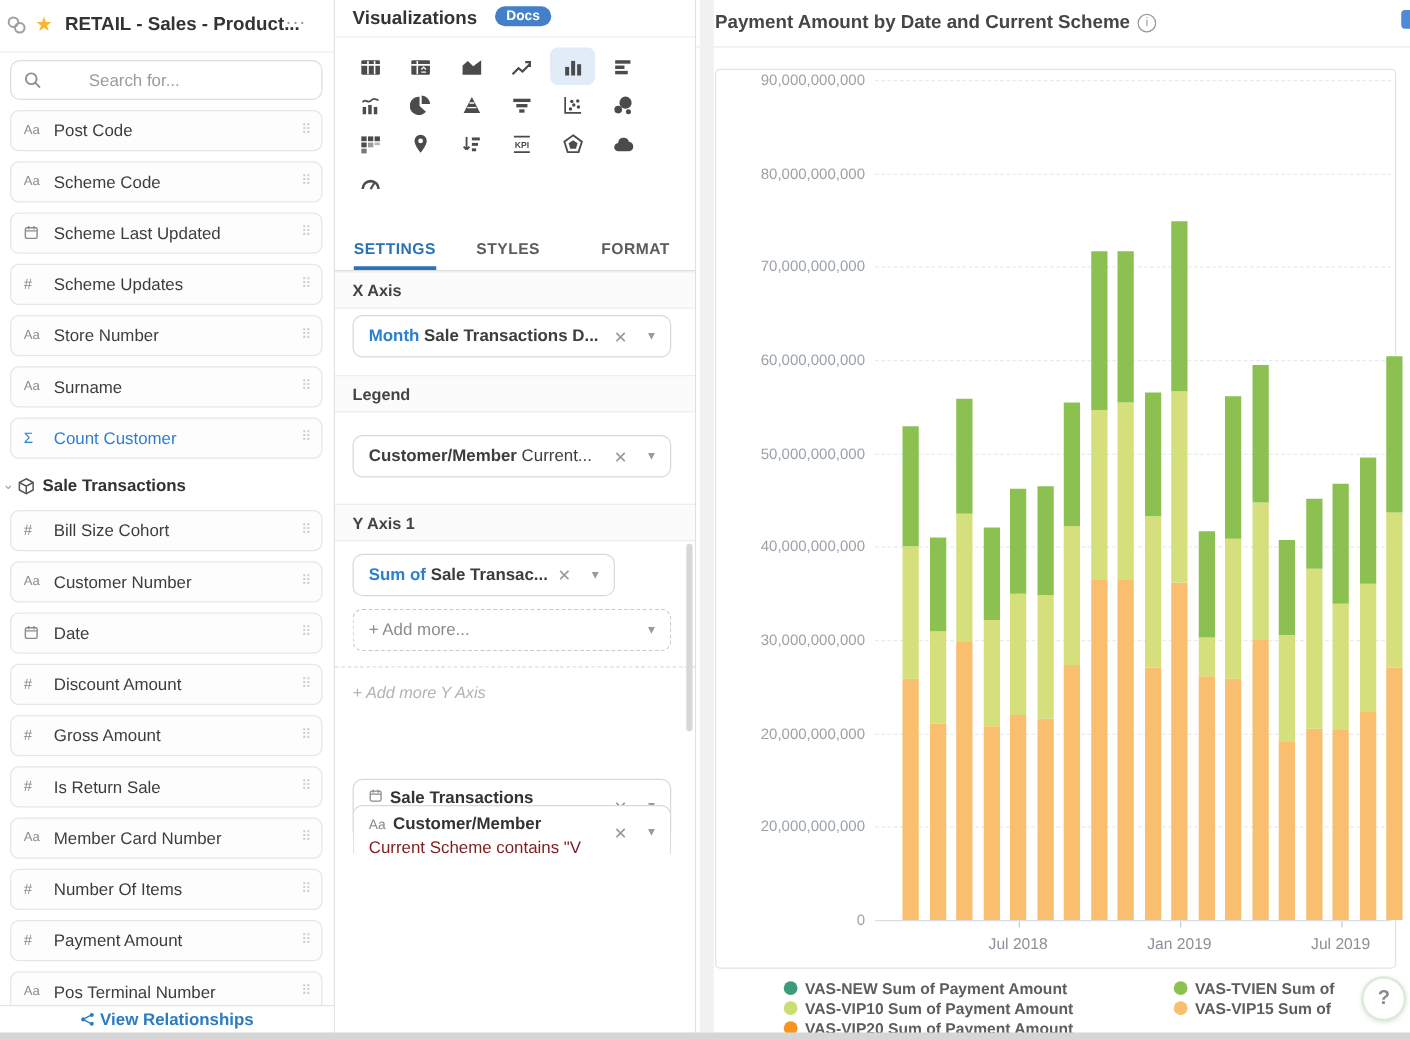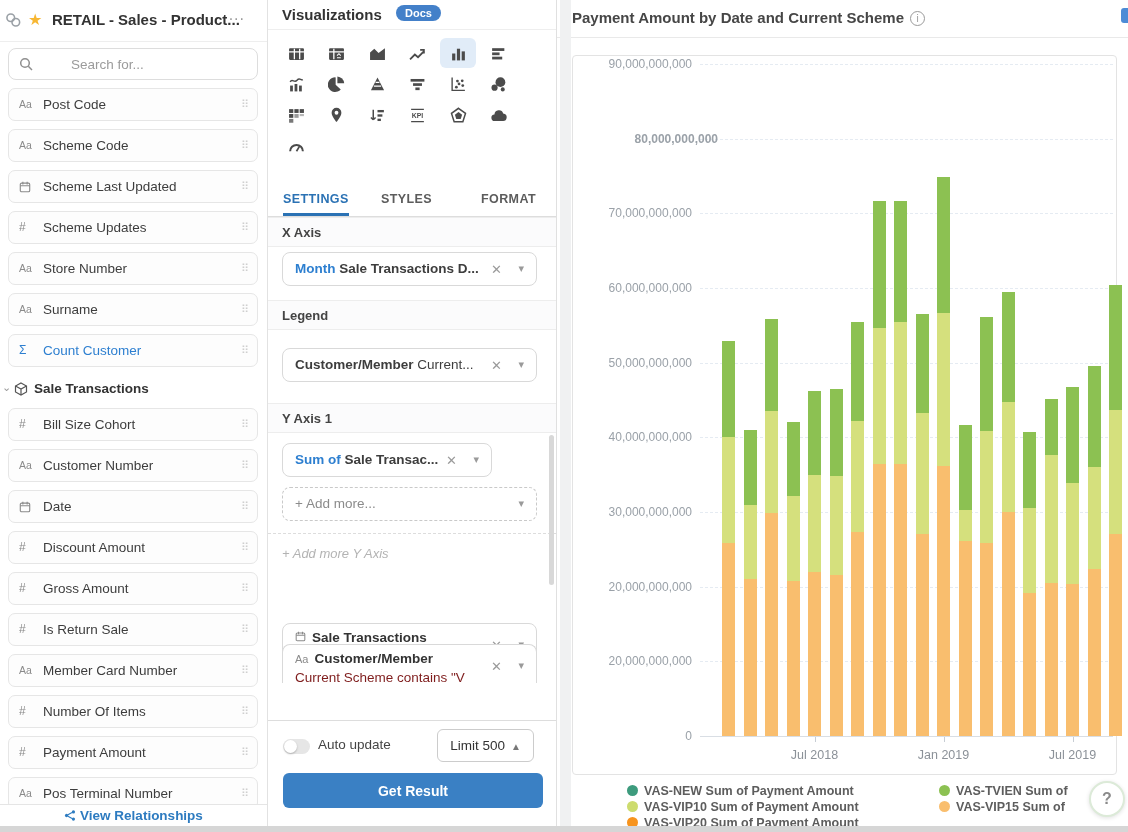--- a/index.html
+++ b/index.html
@@ -425,28 +425,20 @@
       <span class="x-ic">✕</span>
       <span class="ch-ic">▾</span>
     </div>
     <div class="cond-card" style="top:644px; height:39px; border-bottom:none; border-radius:8px 8px 0 0; overflow:hidden">
       <span class="c1"><span class="ci">Aa</span><span>Customer/Member</span></span>
       <span class="c2">Current Scheme contains "V</span>
       <span class="x-ic">✕</span>
       <span class="ch-ic">▾</span>
     </div>
 
-    <div class="mp-footer">
-      <span class="toggle">
-          <span class="knob"></span>
-        </span>
-      <span class="au-label">Auto update</span>
-      <span class="limit-btn"><span>Limit 500</span><span class="caret">▲</span></span>
-      <button class="get-result">Get Result</button>
-    </div>
     <div class="mp-scroll"></div>
   </div>
 
   <div class="abs right-panel">
     <div class="rp-header">
       <span class="rp-title"><span>Payment Amount by Date and Current Scheme</span><span class="info-ic">i</span></span>
     </div>
     <div class="chart-card"></div>
   </div>
   <div id="chart-area" class="abs" style="left:0;top:0;width:1128px;height:832px;pointer-events:none">
@@ -459,21 +451,21 @@
       <div class="ytick" style="left: 582px; top: 504.999px;">30,000,000,000</div>
       <div class="gridline" style="left: 700px; width: 413px; top: 437.332px;"></div>
       <div class="ytick" style="left: 582px; top: 430.332px;">40,000,000,000</div>
       <div class="gridline" style="left: 700px; width: 413px; top: 362.665px;"></div>
       <div class="ytick" style="left: 582px; top: 355.665px;">50,000,000,000</div>
       <div class="gridline" style="left: 700px; width: 413px; top: 287.998px;"></div>
       <div class="ytick" style="left: 582px; top: 280.998px;">60,000,000,000</div>
       <div class="gridline" style="left: 700px; width: 413px; top: 213.331px;"></div>
       <div class="ytick" style="left: 582px; top: 206.331px;">70,000,000,000</div>
       <div class="gridline" style="left: 700px; width: 413px; top: 138.664px;"></div>
-      <div class="ytick" style="left: 608px; top: 131.664px; font-weight: bold;">80,000,000,000</div>
+      <div class="ytick" style="left: 582px; top: 131.664px;">80,000,000,000</div>
       <div class="gridline" style="left: 700px; width: 413px; top: 63.997px;"></div>
       <div class="ytick" style="left: 582px; top: 56.997px;">90,000,000,000</div>
       <div class="axis-line" style="left: 700px; width: 413px; top: 736px;"></div>
       <div class="bar-seg" title="Mar 2018 — VAS-VIP15 Sum of Payment Amount" style="left: 722px; width: 13px; top: 542.612px; height: 193.388px; background: rgb(249, 190, 110);"></div>
       <div class="bar-seg" title="Mar 2018 — VAS-VIP10 Sum of Payment Amount" style="left: 722px; width: 13px; top: 436.585px; height: 106.027px; background: rgb(213, 224, 125);"></div>
       <div class="bar-seg" title="Mar 2018 — VAS-TVIEN Sum of Payment Amount" style="left: 722px; width: 13px; top: 341.012px; height: 95.5738px; background: rgb(140, 193, 82);"></div>
       <div class="bar-seg" title="Apr 2018 — VAS-VIP15 Sum of Payment Amount" style="left: 743.5px; width: 13px; top: 579.199px; height: 156.801px; background: rgb(249, 190, 110);"></div>
       <div class="bar-seg" title="Apr 2018 — VAS-VIP10 Sum of Payment Amount" style="left: 743.5px; width: 13px; top: 504.532px; height: 74.667px; background: rgb(213, 224, 125);"></div>
       <div class="bar-seg" title="Apr 2018 — VAS-TVIEN Sum of Payment Amount" style="left: 743.5px; width: 13px; top: 429.865px; height: 74.667px; background: rgb(140, 193, 82);"></div>
       <div class="bar-seg" title="May 2018 — VAS-VIP15 Sum of Payment Amount" style="left: 765px; width: 13px; top: 513.492px; height: 222.508px; background: rgb(249, 190, 110);"></div>

